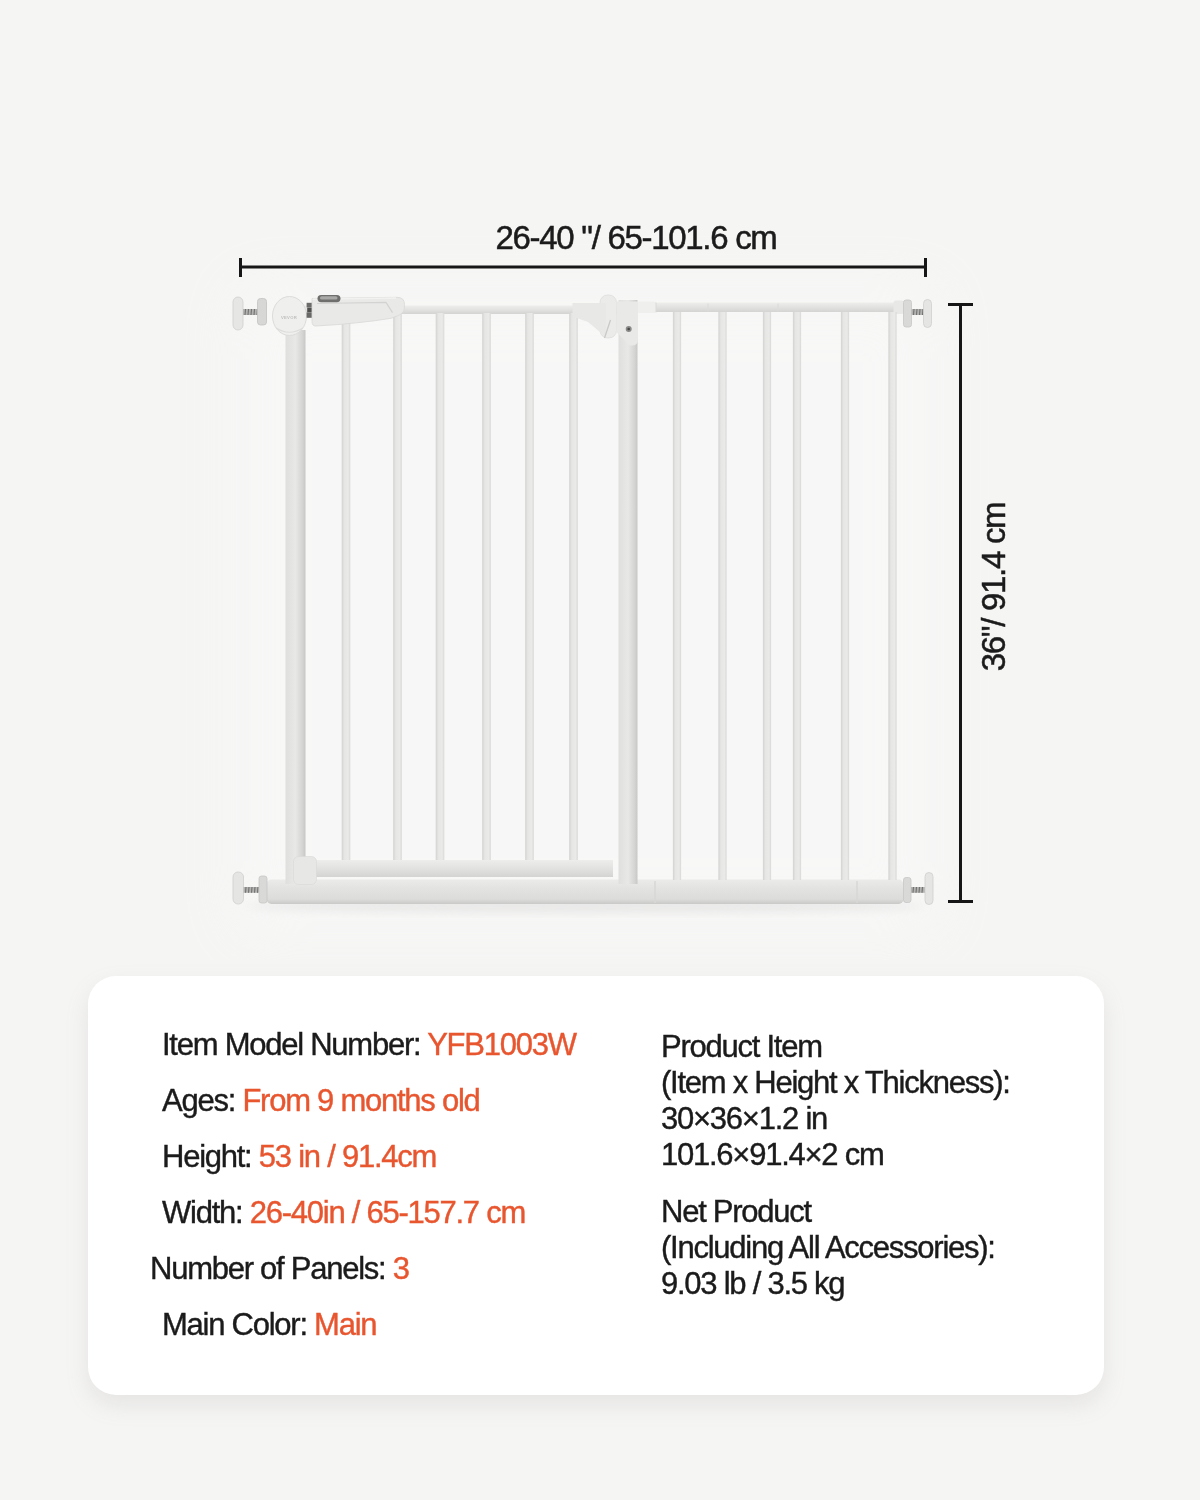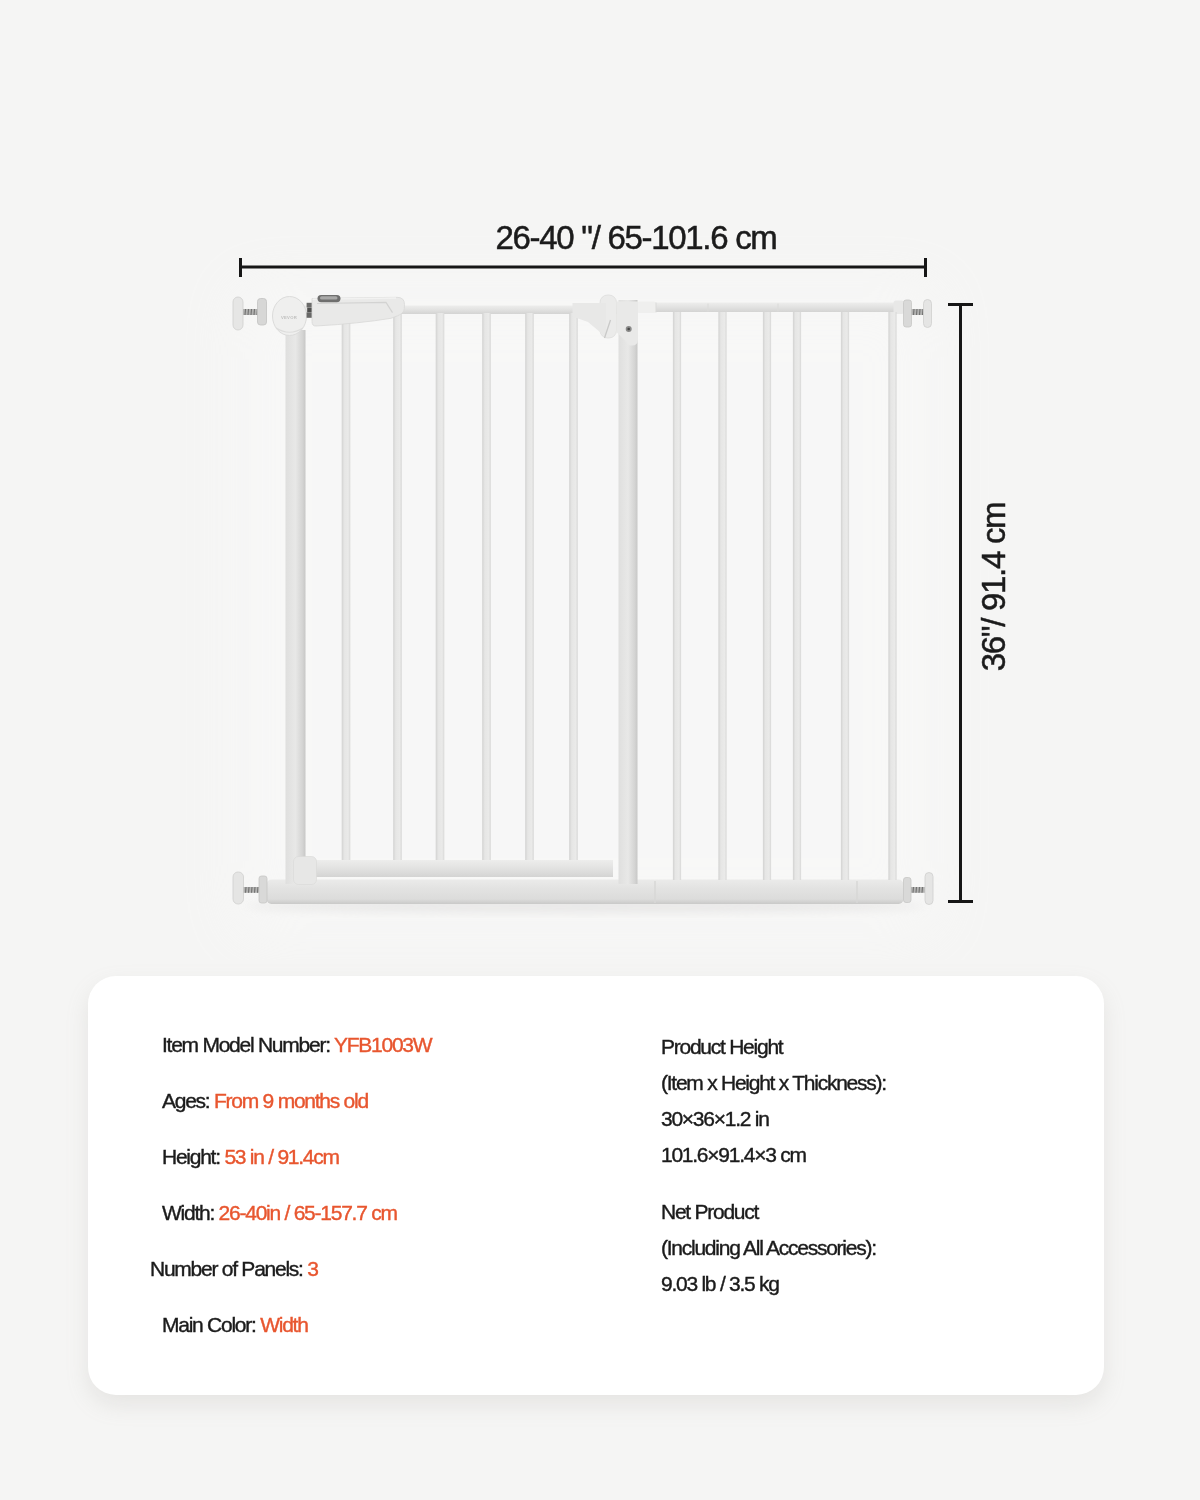--- a/index.html
+++ b/index.html
@@ -1,20 +1,20 @@
 <!DOCTYPE html>
 <html><head>
 <meta charset="utf-8">
 <style>
   html,body{margin:0;padding:0}
   body{width:1200px;height:1500px;background:#f5f5f4;font-family:"Liberation Sans",sans-serif;position:relative;overflow:hidden}
   .abs{position:absolute;white-space:nowrap}
   .dk{color:#1b1b1b;-webkit-text-stroke:0.5px}
   .or{color:#e8562f}
-  .row{font-size:21px;letter-spacing:-1.25px;line-height:36px;color:#1b1b1b;-webkit-text-stroke:0.4px}
+  .row{font-size:31px;letter-spacing:-1.25px;line-height:36px;color:#1b1b1b;-webkit-text-stroke:0.4px}
 </style>
 </head>
 <body>
 
 <svg class="abs" style="left:0;top:0" width="1200" height="960" viewBox="0 0 1200 960">
   <defs>
     <filter id="soft" x="-30%" y="-30%" width="160%" height="160%">
         <feGaussianBlur stdDeviation="30"></feGaussianBlur>
       </filter>
     <filter id="soft2" x="-30%" y="-30%" width="160%" height="160%">
@@ -193,27 +193,27 @@
 <div class="abs row" style="left:162px;top:1027px">Item Model Number: <span class="or">YFB1003W</span></div>
 
 <div class="abs row" style="left:162px;top:1083px">Ages: <span class="or">From 9 months old</span></div>
 
 <div class="abs row" style="left:162px;top:1139px">Height: <span class="or">53 in / 91.4cm</span></div>
 
 <div class="abs row" style="left:162px;top:1195px">Width: <span class="or">26-40in / 65-157.7 cm</span></div>
 
 <div class="abs row" style="left:150px;top:1251px">Number of Panels: <span class="or">3</span></div>
 
-<div class="abs row" style="left:162px;top:1307px">Main Color: <span class="or">Width</span></div>
-
-<div class="abs row" style="left:661px;top:1029px">Product Height</div>
+<div class="abs row" style="left:162px;top:1307px">Main Color: <span class="or">Main</span></div>
+
+<div class="abs row" style="left:661px;top:1029px">Product Item</div>
 
 <div class="abs row" style="left:661px;top:1065px">(Item x Height x Thickness):</div>
 
 <div class="abs row or" style="left:661px;top:1101px">30×36×1.2 in</div>
 
-<div class="abs row or" style="left:661px;top:1137px">101.6×91.4×3 cm</div>
+<div class="abs row or" style="left:661px;top:1137px">101.6×91.4×2 cm</div>
 
 <div class="abs row" style="left:661px;top:1194px">Net Product</div>
 
 <div class="abs row" style="left:661px;top:1230px">(Including All Accessories):</div>
 
 <div class="abs row or" style="left:661px;top:1266px">9.03 lb / 3.5 kg</div>
 
 </body></html>

